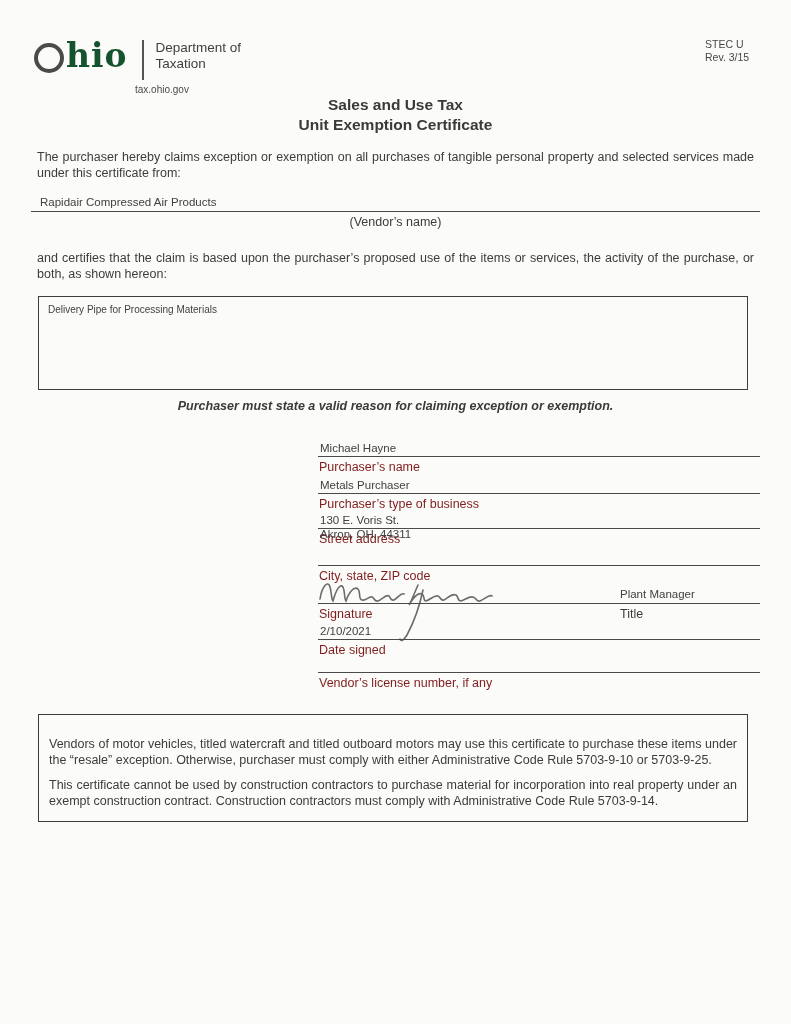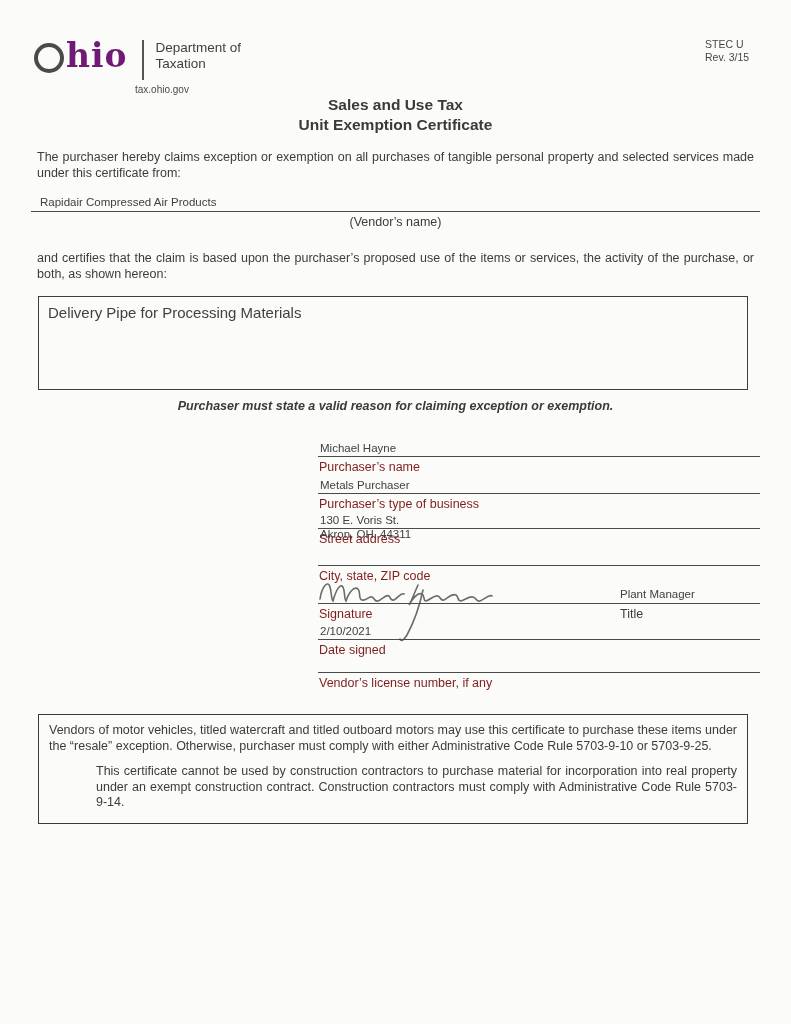--- a/index.html
+++ b/index.html
@@ -12,21 +12,21 @@
     width:791px;
     height:1024px;
     margin:0 auto;
     background:#fbfbf9;
     color:#3c3c3c;
     overflow:hidden;
   }
   .abs{position:absolute;}
   
   .logo-row{left:34px;top:38px;display:flex;align-items:flex-start;}
-  .logo-ohio{display:flex;align-items:center;color:#701a75;}
+  .logo-ohio{display:flex;align-items:center;color:#14532d;}
   .logo-o{
     width:30px;height:30px;border:4px solid #4a4a4a;border-radius:50%;
     display:inline-block;box-sizing:border-box;margin-right:2px;margin-top:3px;
   }
   .logo-hio{
     font-family:"DejaVu Serif", serif;
     font-weight:bold;font-size:33px;line-height:36px;letter-spacing:1px;
   }
   .logo-divider{width:2px;height:40px;background:#555;margin:2px 12px 0 14px;}
   .agency{font-weight:normal;font-size:13.5px;line-height:16px;color:#3f3f3f;padding-top:2px;}
@@ -40,32 +40,32 @@
   .p-certify{left:37px;top:251px;width:717px;}
   
   .rule{border-top:1.6px solid #4a4a4a;height:0;}
   .fieldline{left:318px;width:442px;}
   
   .vendor-value{left:40px;top:196px;font-size:11.5px;color:#414141;}
   .vendor-line{left:31px;top:211px;width:729px;}
   .vendor-label{left:0;top:215px;width:791px;text-align:center;font-size:12.5px;color:#3c3c3c;}
   
   .reason-box{left:38px;top:296px;width:708px;height:92px;border:1.6px solid #3e3e3e;background:transparent;}
-  .reason-value{left:48px;top:304px;font-size:15px;color:#414141;}
+  .reason-value{left:48px;top:304px;font-size:10px;color:#414141;}
   .reason-note{left:0;top:399px;width:791px;text-align:center;font-weight:bold;font-style:italic;font-size:12.5px;color:#3a3a3a;}
   
   .fval{left:320px;font-size:11.5px;color:#414141;}
   .flabel{left:319px;font-size:12.5px;color:#7f1d1d;}
   .title-val{left:620px;font-size:11.5px;color:#414141;}
   .title-label{left:620px;font-size:12.5px;color:#3c3c3c;}
   .sig-svg{left:314px;top:572px;width:290px;height:74px;pointer-events:none;}
   
-  .notice-box{left:38px;top:714px;width:710px;border:1.6px solid #3a3a3a;padding:8px 10px 10px 10px;box-sizing:border-box;}
+  .notice-box{left:38px;top:714px;width:710px;border:1.6px solid #3a3a3a;padding:22px 10px 10px 10px;box-sizing:border-box;}
   .notice-box p{margin:0 0 10px 0;font-size:12.5px;line-height:15.5px;color:#3c3c3c;text-align:justify;}
-  .notice-box p:last-child{margin-bottom:2px;margin-left:47px;}
+  .notice-box p:last-child{margin-bottom:2px;}
 </style>
 </head>
 <body>
 
 <div class="page">
 
   <div class="abs logo-row">
     <div class="logo-ohio">
       <span class="logo-o"></span>
         <span class="logo-hio">hio</span>

